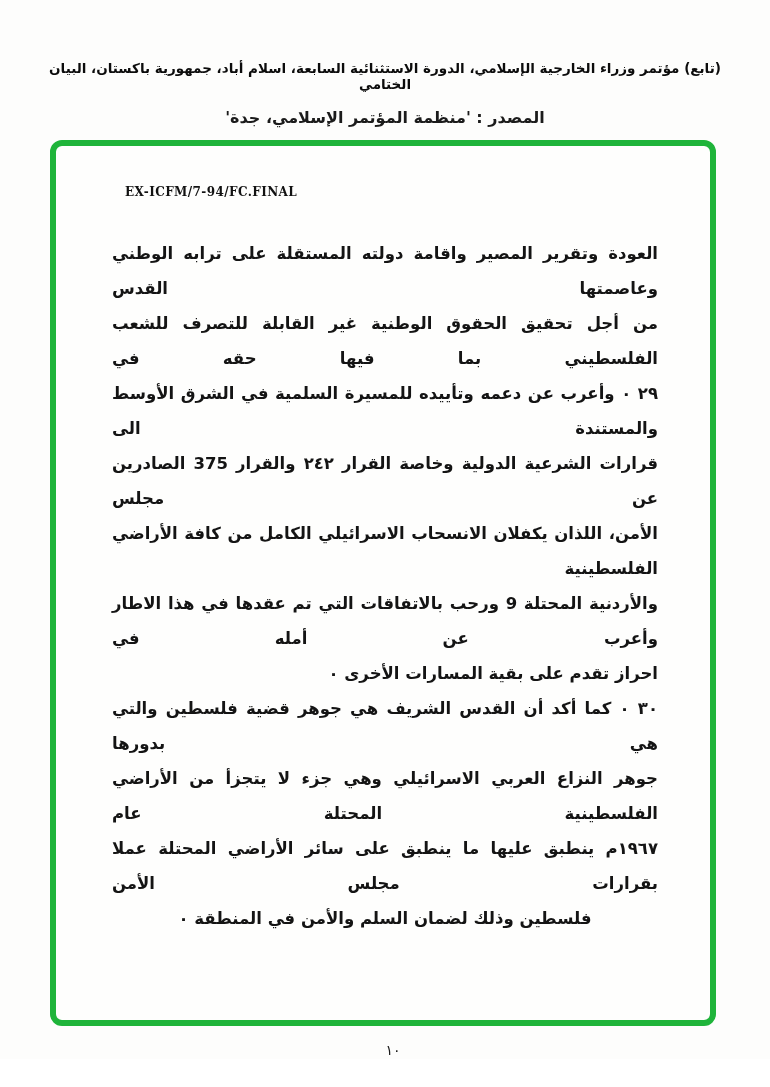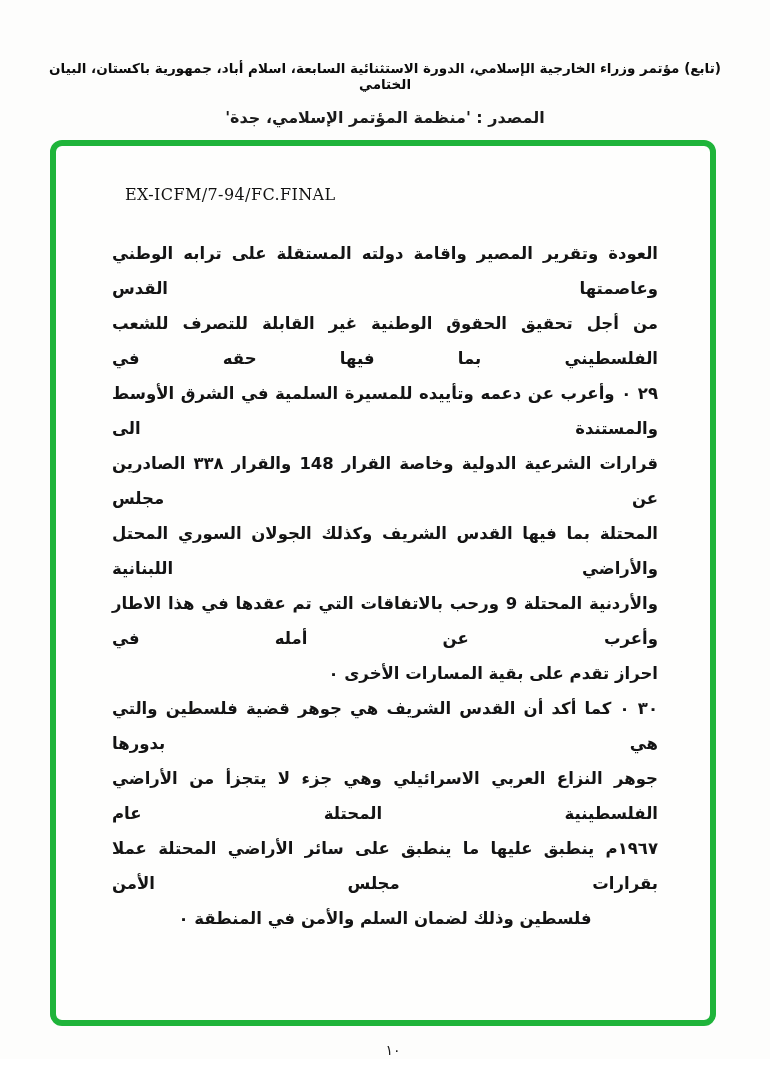--- a/index.html
+++ b/index.html
@@ -42,22 +42,22 @@
     border: 6px solid #1fb43a;
     border-radius: 12px;
     background: #fefefd;
   }
   .doc-ref {
     position: absolute;
     left: 125px;
     top: 185px;
     direction: ltr;
     font-family: "DejaVu Serif", serif;
-    font-weight: normal;
-    font-size: 16px;
+    font-weight: bold;
+    font-size: 12px;
     letter-spacing: 0.4px;
     color: #121212;
   }
   .doc-body {
     position: absolute;
     left: 112px;
     top: 236px;
     width: 546px;
     direction: rtl;
     font-size: 16.5px;
@@ -96,22 +96,22 @@
   </div>
 
   <div class="doc-frame" id="doc-frame" style="border-color: rgb(31, 180, 58);"></div>
 
   <div class="doc-ref">EX-ICFM/7-94/FC.FINAL</div>
 
   <div class="doc-body" id="doc-body">
       <div class="line just">العودة وتقرير المصير واقامة دولته المستقلة على ترابه الوطني وعاصمتها القدس</div>
       <div class="line just">من أجل تحقيق الحقوق الوطنية غير القابلة للتصرف للشعب الفلسطيني بما فيها حقه في</div>
       <div class="line just">٢٩ ٠ وأعرب عن دعمه وتأييده للمسيرة السلمية في الشرق الأوسط والمستندة الى</div>
-      <div class="line just">قرارات الشرعية الدولية وخاصة القرار 148 والقرار ٣٣٨ الصادرين عن مجلس</div>
-      <div class="line just">المحتلة بما فيها القدس الشريف وكذلك الجولان السوري المحتل والأراضي اللبنانية</div>
+      <div class="line just">قرارات الشرعية الدولية وخاصة القرار ٢٤٢ والقرار 375 الصادرين عن مجلس</div>
+      <div class="line just">الأمن، اللذان يكفلان الانسحاب الاسرائيلي الكامل من كافة الأراضي الفلسطينية</div>
       <div class="line just">والأردنية المحتلة 9 ورحب بالاتفاقات التي تم عقدها في هذا الاطار وأعرب عن أمله في</div>
       <div class="line al-left">احراز تقدم على بقية المسارات الأخرى ٠</div>
       <div class="line just">٣٠ ٠ كما أكد أن القدس الشريف هي جوهر قضية فلسطين والتي هي بدورها</div>
       <div class="line just">جوهر النزاع العربي الاسرائيلي وهي جزء لا يتجزأ من الأراضي الفلسطينية المحتلة عام</div>
       <div class="line just">١٩٦٧م ينطبق عليها ما ينطبق على سائر الأراضي المحتلة عملا بقرارات مجلس الأمن</div>
       <div class="line al-center">فلسطين وذلك لضمان السلم والأمن في المنطقة ٠</div>
     </div>
 
   <div class="page-number">١٠</div>
 

